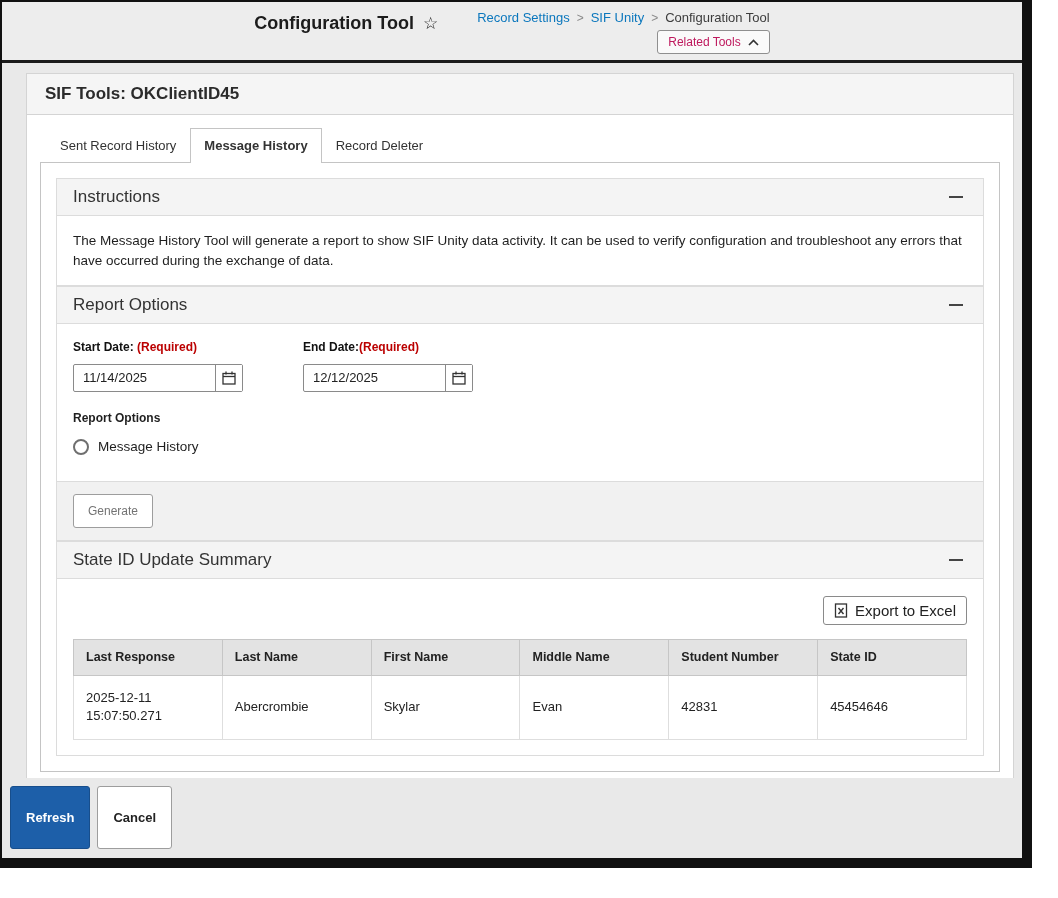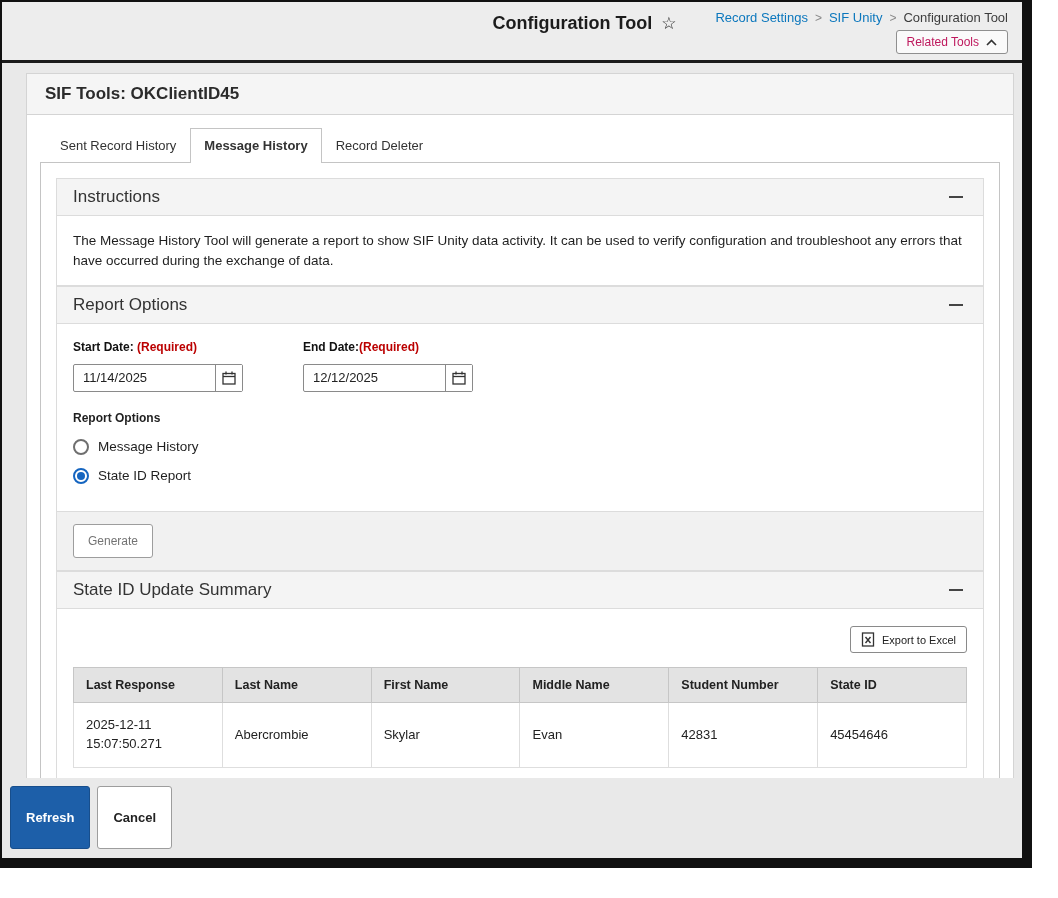--- a/index.html
+++ b/index.html
@@ -17,21 +17,21 @@
     background: #e9e9e9;
     display: flex; flex-direction: column;
     overflow: hidden;
   }
 
   
   .topbar {
     background: #ededed;
     border-bottom: 3px solid #1a1a1a;
     padding: 8px 14px 6px 14px;
-    display: flex; justify-content: flex-end; align-items: flex-start; gap: 39px;
+    display: flex; justify-content: center; align-items: flex-start; gap: 39px;
   }
   .app-title {
     font-size: 18px; font-weight: 700; color: #1c1c1c;
     display: flex; align-items: center; gap: 9px; padding-top: 3px;
   }
   .star { font-size: 17px; font-weight: 400; color: #222; cursor: pointer; }
   .top-right { display: flex; flex-direction: column; align-items: flex-end; gap: 5px; }
   .breadcrumb { display: flex; align-items: center; gap: 7px; font-size: 13px; color: #3c3c3c; }
   .crumb-link { color: #0b77bd; cursor: pointer; }
   .crumb-sep { color: #8a8a8a; font-size: 12px; }
@@ -108,21 +108,21 @@
     background: #fff; border: 1px solid #9d9d9d; border-radius: 3px;
     padding: 9px 14px; font-size: 12px; color: #737373; cursor: pointer;
     font-family: "Liberation Sans", sans-serif;
   }
 
   
   .export-row { display: flex; justify-content: flex-end; margin-bottom: 14px; padding-top: 2px; }
   .export-btn {
     display: flex; align-items: center; gap: 7px;
     background: #fff; border: 1px solid #8a8a8a; border-radius: 3px;
-    padding: 5px 10px; font-size: 11px; color: #222; cursor: pointer;
+    padding: 5px 10px; font-size: 15px; color: #222; cursor: pointer;
     font-family: "Liberation Sans", sans-serif;
   }
   table { width: 100%; border-collapse: collapse; table-layout: fixed; }
   th {
     background: #e3e3e3; border: 1px solid #c6c6c6;
     font-size: 12.5px; font-weight: 700; text-align: left;
     padding: 8px 12px; color: #222;
   }
   td {
     border: 1px solid #dedede; font-size: 13px; color: #222;
@@ -242,24 +242,20 @@
                 </div>
               </div>
             </div>
 
             <div class="options-label">Report Options</div>
 
             <div class="radio-row">
               <span class="radio"></span>
               <span>Message History</span>
             </div>
-            <div class="radio-row">
-              <span class="radio selected"></span>
-              <span>State ID Report</span>
-            </div>
           </div>
           <div class="section-footer">
             <button class="generate-btn">Generate</button>
           </div>
         </div>
 
         <div class="section">
           <div class="section-header">
             <span class="section-title">State ID Update Summary</span>
             <button class="collapse-btn">

